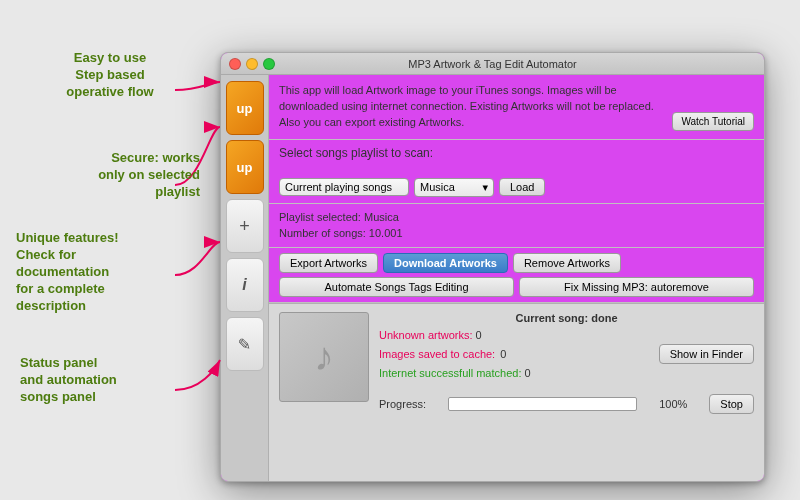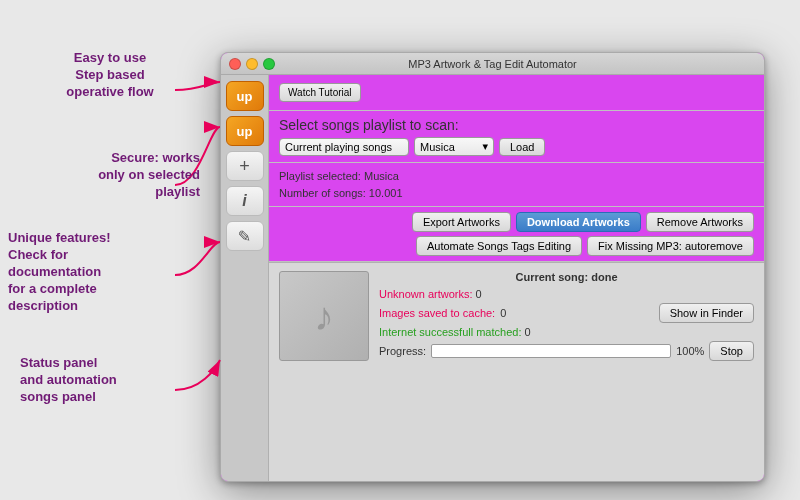--- a/index.html
+++ b/index.html
@@ -9,21 +9,21 @@
       background: #e8e8e8;
       font-family: -apple-system, 'Helvetica Neue', Arial, sans-serif;
       font-size: 12px;
       overflow: hidden;
       position: relative;
     }
 
     
     .annotation {
       position: absolute;
-      color: #701a75;
+      color: #4d7c0f;
       font-size: 13px;
       font-weight: bold;
       line-height: 1.3;
       text-align: center;
     }
 
     
     .window {
       position: absolute;
       left: 220px;
@@ -123,23 +123,23 @@
     
     .playlist-panel {
       padding: 6px 10px;
       border-bottom: 1px solid #c0c0c0;
       display: flex;
       align-items: center;
       gap: 6px;
     }
 
     .playlist-label {
-      font-size: 14px;
-      color: #333;
-      margin-bottom: 4px;
+      font-size: 12px;
+      color: #333;
+      margin-bottom: 18px;
     }
 
     .playlist-row {
       display: flex;
       gap: 5px;
       align-items: center;
     }
 
     .dropdown-select {
       font-size: 11px;
@@ -188,21 +188,20 @@
       line-height: 1.5;
     }
 
     
     .actions-panel {
       padding: 5px 10px;
       border-bottom: 1px solid #c0c0c0;
       display: flex;
       flex-direction: column;
       gap: 4px;
-      align-items: flex-end;
     }
 
     .actions-row {
       display: flex;
       gap: 5px;
       align-items: center;
     }
 
     .action-btn {
       font-size: 11px;
@@ -265,22 +264,22 @@
       color: #e8005a;
     }
 
     .status-row .matched {
       color: #28a020;
     }
 
     .progress-row {
       display: flex;
       align-items: center;
-      gap: 5px;
-      margin-top: 3px;
+      gap: 22px;
+      margin-top: 15px;
     }
 
     .progress-label {
       font-size: 11px;
       color: #333;
       white-space: nowrap;
     }
 
     .progress-bar {
       flex: 1;
@@ -320,21 +319,21 @@
       left: 0;
       top: 0;
       width: 800px;
       height: 500px;
       pointer-events: none;
     }
 
     
     .mac-icon-btn {
       width: 38px;
-      height: 30px;
+      height: 54px;
       background: linear-gradient(to bottom, #f5f5f5, #ddd);
       border: 1px solid #bbb;
       border-radius: 6px;
       display: flex;
       align-items: center;
       justify-content: center;
       cursor: pointer;
       font-size: 16px;
       color: #555;
     }
@@ -385,20 +384,23 @@
       </div>
 
       <div class="mac-icon-btn">
         <span style="color:#555;font-size:16px;">✎</span>
       </div>
     </div>
 
     <div class="main-content">
 
       <div class="top-panel">
+        <div style="flex:1;">
+          <div style="font-size:11px;color:#333;line-height:1.45;">This app will load Artwork image to your iTunes songs. Images will be downloaded using internet connection. Existing Artworks will not be replaced. Also you can export existing Artworks.</div>
+        </div>
         <button class="watch-tutorial-btn">Watch Tutorial</button>
       </div>
 
 
       <div class="playlist-panel">
         <div style="flex:1;">
           <div class="playlist-label">Select songs playlist to scan:</div>
           <div class="playlist-row">
             <div class="dropdown-select">
               <span>Current playing songs</span>
@@ -487,19 +489,19 @@
 </svg>
 
 <div class="annotation" style="left:25px;top:50px;width:170px;text-align:center;">
   Easy to use<br>Step based<br>operative flow
 </div>
 
 <div class="annotation" style="left:15px;top:150px;width:185px;text-align:right;">
   Secure: works<br>only on selected<br>playlist
 </div>
 
-<div class="annotation" style="left:8px;top:230px;width:185px;text-align:left;">
+<div class="annotation" style="left:16px;top:230px;width:185px;text-align:left;">
   Unique features!<br>Check for<br>documentation<br>for a complete<br>description
 </div>
 
 <div class="annotation" style="left:20px;top:355px;width:175px;text-align:left;">
   Status panel<br>and automation<br>songs panel
 </div>
 
 </body></html>

